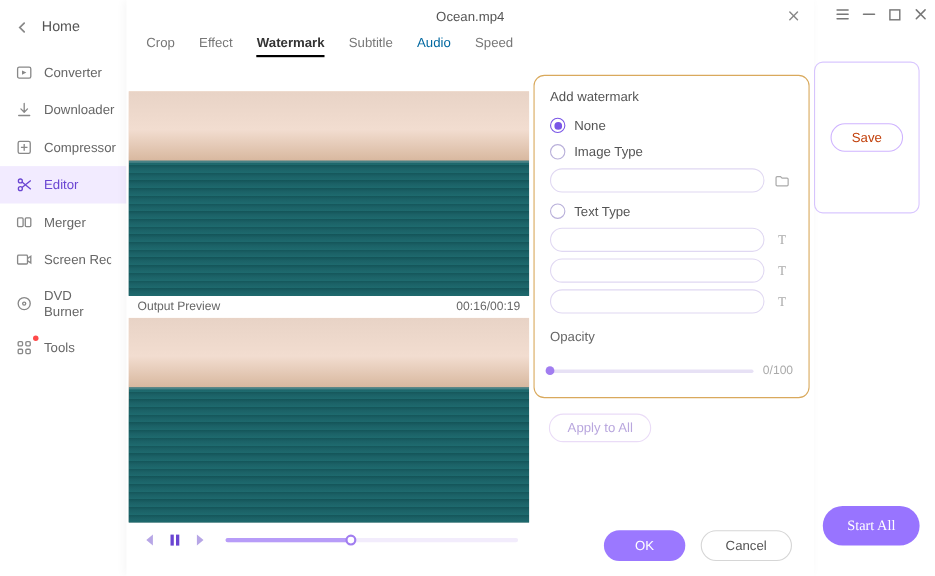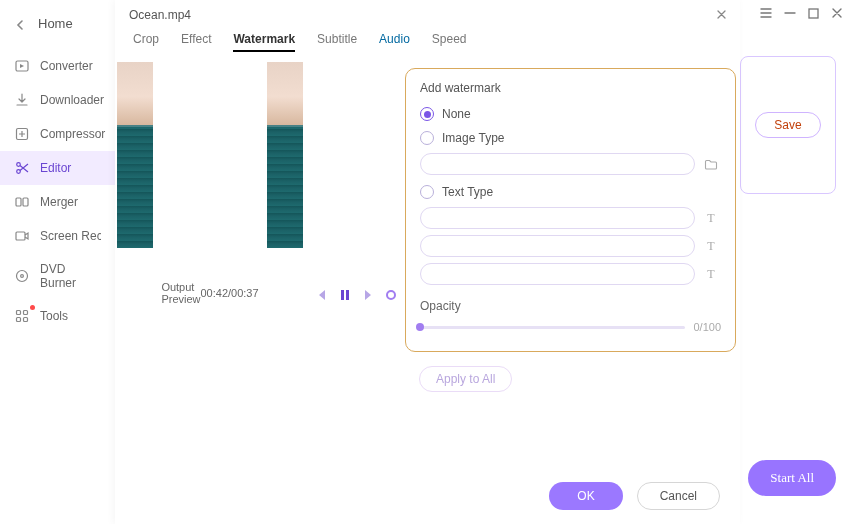--- a/index.html
+++ b/index.html
@@ -17,29 +17,29 @@
   .sidebar-header { display: flex; align-items: flex-end; gap: 12px; padding: 10px 14px 18px; color: #555; font-size: 13px; }
   .sidebar-header svg { color: #888; }
   .sidebar-item { display: flex; align-items: center; gap: 10px; padding: 9px 14px; color: #666; font-size: 12px; cursor: pointer; position: relative; }
   .sidebar-item.active { background: #f2ebff; color: #6a45d2; }
   .sidebar-item svg { flex-shrink: 0; color: #888; }
   .sidebar-item.active svg { color: #6a45d2; }
   .tools-dot { position: absolute; left: 30px; top: 6px; width: 5px; height: 5px; background: #ff4a4a; border-radius: 50%; }
 
   
   .editor-modal { position: absolute; left: 115px; top: 0; width: 625px; height: 524px; background: #fff; box-shadow: -2px 0 8px rgba(0,0,0,0.04); display: flex; flex-direction: column; }
-  .modal-title { padding: 8px 14px 4px; font-size: 12px; color: #555; }
+  .modal-title { padding: 8px 14px 4px; font-size: 12px; color: #555; text-align: center; }
   .modal-close { position: absolute; top: 8px; right: 12px; color: #888; cursor: pointer; font-size: 14px; }
   .tabs { display: flex; gap: 22px; padding: 6px 18px 10px; font-size: 12px; color: #777; }
   .tab { cursor: pointer; padding-bottom: 4px; }
   .tab.active { color: #333; font-weight: 700; border-bottom: 2px solid #000000; }
   .tab.disabled { color: #0369a1; }
 
   .editor-body { flex: 1; display: flex; padding: 0 0 0 2px; min-height: 0; }
-  .preview-col { width: 284px; display: flex; flex-direction: row; justify-content: center; }
+  .preview-col { width: 364px; display: flex; flex-direction: column; justify-content: center; }
   .preview-box { width: 100%; height: 186px; background: linear-gradient(to bottom, #f1d9c6 0%, #e8c6b2 28%, #c9a994 34%, #1f6e6e 50%, #0c4f53 100%); position: relative; overflow: hidden; }
   .preview-box::after { content:""; position:absolute; left:0; right:0; top:34%; height:2px; background: rgba(255,255,255,0.2); }
   .sky { position:absolute; left:0; right:0; top:0; height:34%; background: linear-gradient(to bottom, #e8d3c6, #f2ddd0 55%, #d8b89f); }
   .sea { position:absolute; left:0; right:0; top:34%; bottom:0; background: repeating-linear-gradient(0deg, #1e6a6e, #1b6166 4px, #145559 7px); }
   .preview-bar { display:flex; justify-content: space-between; align-items: center; width:100%; padding: 4px 8px; font-size: 11px; color: #666; background:#fff; }
   .preview-box.second { height: 186px; }
 
   .transport { display:flex; align-items:center; gap: 8px; padding: 8px 10px 4px; }
   .transport svg { color:#b7a6e6; cursor:pointer; }
   .progress { flex:1; height: 4px; background: #f2ecfc; border-radius: 2px; position: relative; margin-left:6px; }
@@ -50,21 +50,21 @@
   .panel-box { border: 1.5px solid #d9a95c; border-radius: 10px; padding: 12px 14px 18px; }
   .panel-title { font-size: 12px; color:#555; margin-bottom: 12px; }
   .radio-row { display:flex; align-items:center; gap:8px; margin: 10px 0 8px; font-size: 12px; color:#555; }
   .radio { width:14px; height:14px; border:1.5px solid #b9b0da; border-radius:50%; display:inline-flex; align-items:center; justify-content:center; }
   .radio.checked { border-color:#7a56e6; }
   .radio.checked::after { content:""; width:7px; height:7px; background:#7a56e6; border-radius:50%; }
   .field-row { display:flex; align-items:center; gap:6px; margin: 6px 0; }
   .round-input { flex:1; height:22px; border:1px solid #e0d8f2; border-radius:12px; background:#fff; }
   .icon-btn { width:20px; height:20px; display:flex; align-items:center; justify-content:center; color:#aaa; border:1px solid #e3e3e3; border-radius:4px; cursor:pointer; }
   .icon-btn.bare { border:none; }
-  .opacity-label { font-size:12px; color:#666; margin-top: 14px; margin-bottom: 8px; }
+  .opacity-label { font-size:12px; color:#666; margin-top: 14px; margin-bottom: 18px; }
   .slider-row { display:flex; align-items:center; gap:8px; }
   .slider-track { flex:1; height:3px; background:#e7e1f5; border-radius:2px; position:relative; }
   .slider-thumb { position:absolute; left:0; top:50%; transform:translate(-50%,-50%); width:8px; height:8px; background:#a17df0; border-radius:50%; }
   .slider-val { font-size:11px; color:#aaa; }
 
   .apply-all { margin: 14px 0 0 14px; display:inline-block; border:1px solid #eadcf7; color:#b9a7de; background:#fff; border-radius: 14px; padding: 5px 16px; font-size: 12px; cursor:pointer; }
 
   .footer-buttons { position:absolute; bottom: 14px; right: 20px; display:flex; gap: 14px; }
   .btn-ok { background:#9b78ff; color:#fff; border:none; border-radius: 16px; padding: 6px 28px; font-size: 12px; cursor:pointer; }
   .btn-cancel { background:#fff; color:#555; border:1px solid #d6d6d6; border-radius:16px; padding: 6px 22px; font-size:12px; cursor:pointer; }
@@ -178,21 +178,21 @@
   </div>
 
   <div class="editor-body">
     <div class="preview-col">
       <div class="preview-box">
           <div class="sky"></div>
           <div class="sea"></div>
         </div>
       <div class="preview-bar">
         <span>Output Preview</span>
-        <span>00:42/00:37</span>
+        <span>00:16/00:19</span>
       </div>
       <div class="preview-box second">
           <div class="sky"></div>
           <div class="sea"></div>
         </div>
       <div class="transport">
         <svg width="16" height="16" viewBox="0 0 16 16">
             <path d="M4 3v10M12 3L6 8l6 5z" fill="currentColor"></path>
           </svg>
         <svg width="16" height="16" viewBox="0 0 16 16" style="color:#6a45d2">

